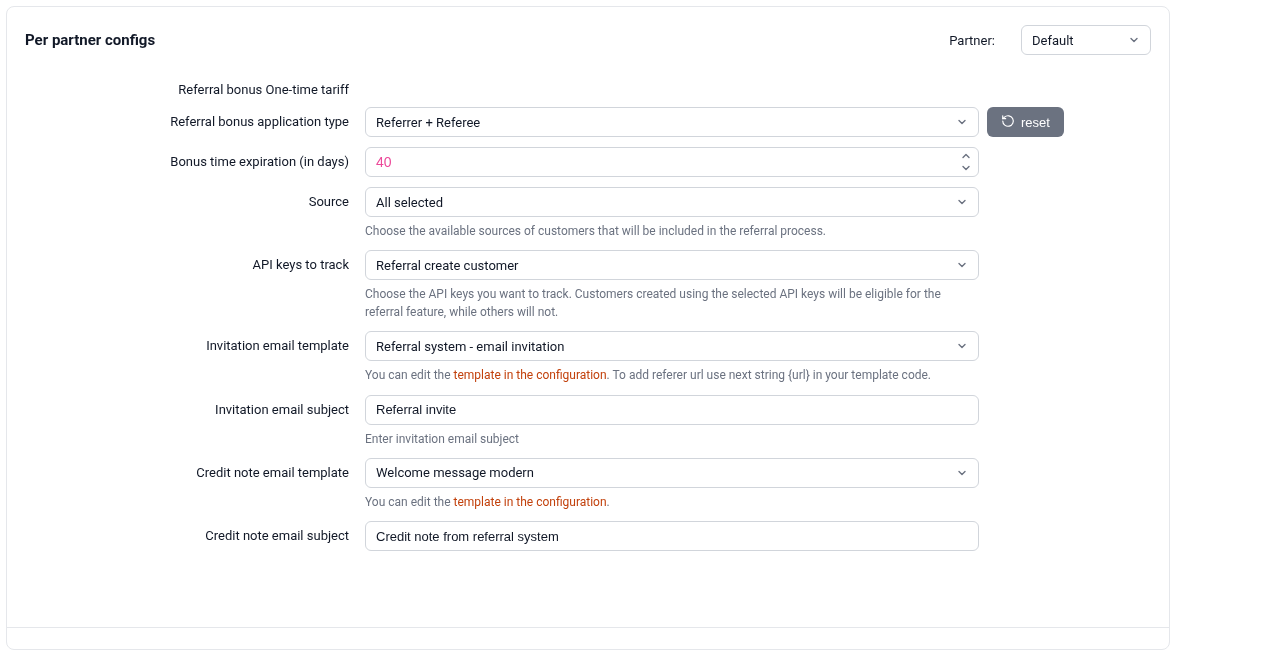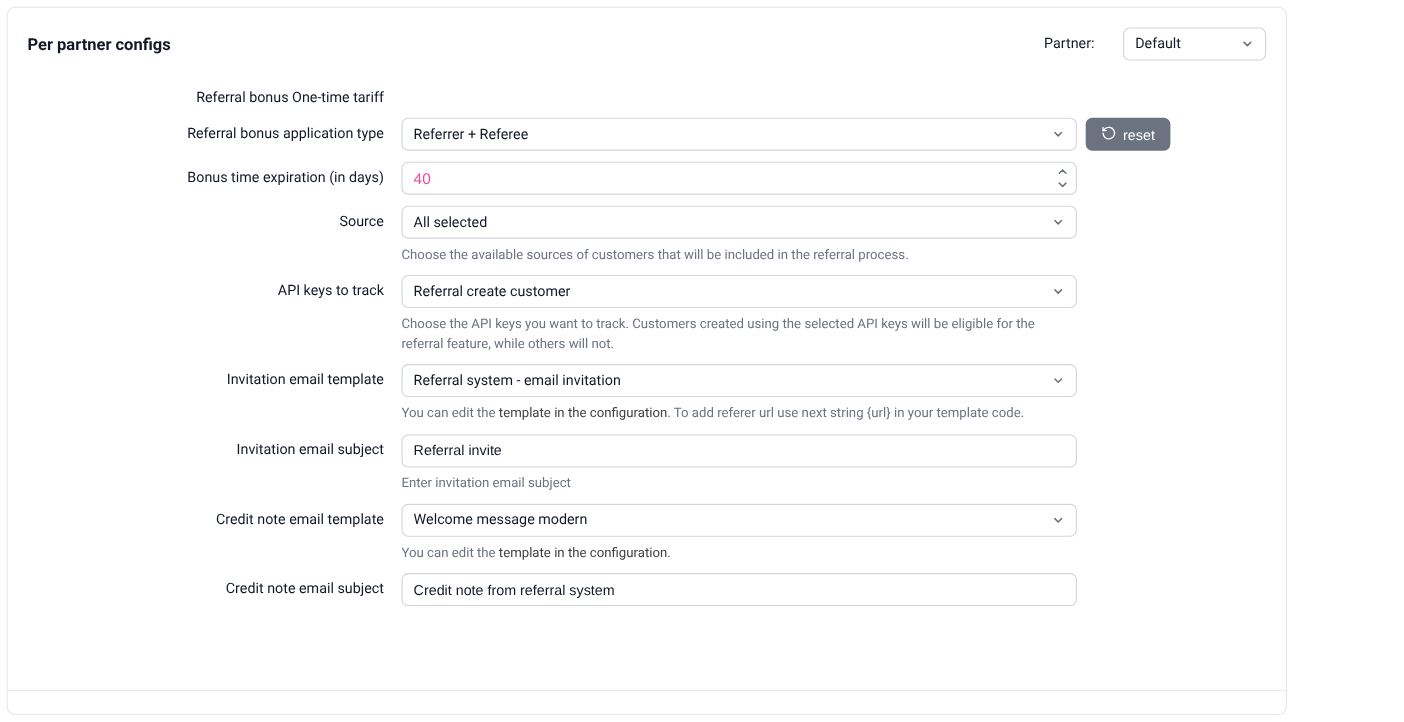--- a/index.html
+++ b/index.html
@@ -129,21 +129,21 @@
     justify-content: center;
     cursor: pointer;
   }
   .help-text {
     font-size: 12px;
     color: #6b7280;
     margin-top: 6px;
     line-height: 1.45;
   }
   .help-text a {
-    color: #404040;
+    color: #c2410c;
     text-decoration: none;
   }
   .reset-btn {
     background: #6b7280;
     color: #fff;
     border: none;
     border-radius: 6px;
     height: 30px;
     padding: 0 14px;
     font-size: 13px;

